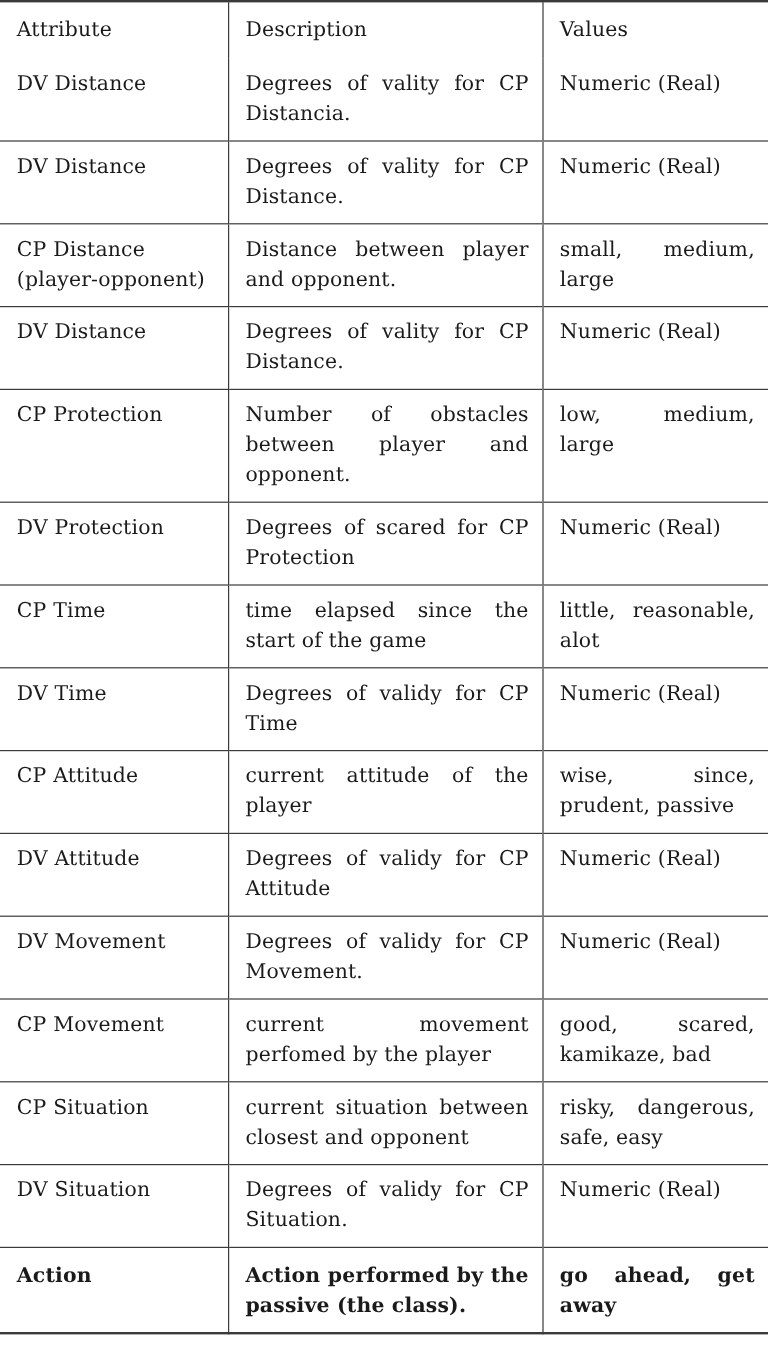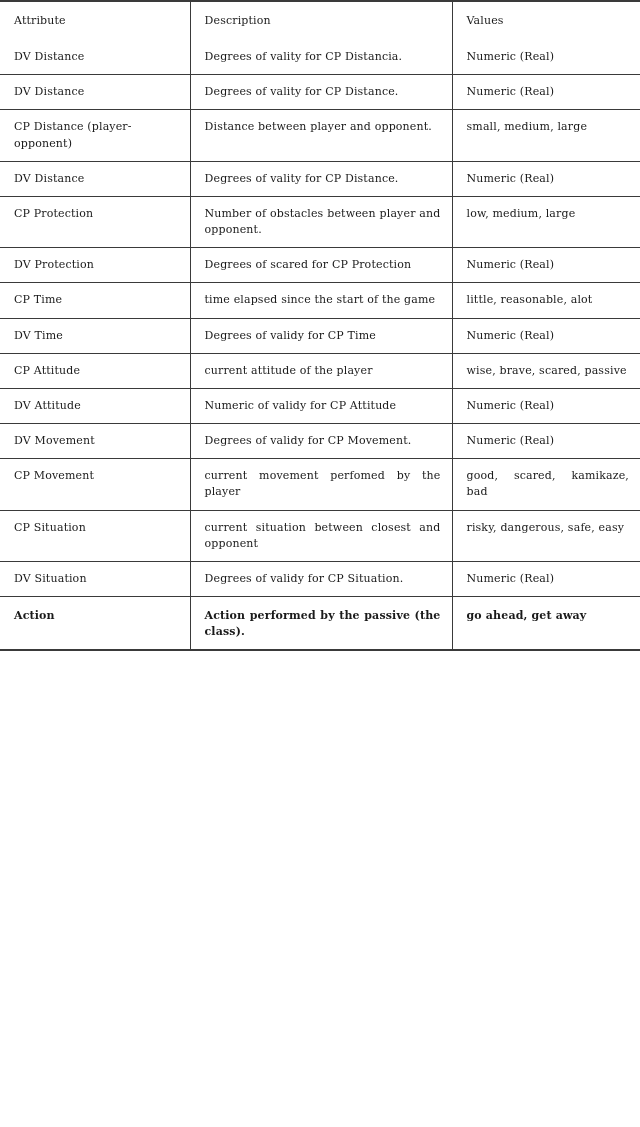--- a/index.html
+++ b/index.html
@@ -29,21 +29,21 @@
     border-bottom: 1.6px solid #3a3a3a;
   }
   #attribute-table tr:last-child {
     border-bottom: none;
   }
   #attribute-table td,
   #attribute-table th {
     vertical-align: top;
     padding: 9px 11px 9px 14px;
     font-weight: normal;
-    font-size: 11px;
+    font-size: 17px;
     line-height: 1.47;
     text-align: left;
     border-right: 1.4px solid #3a3a3a;
     letter-spacing: 0.15px;
   }
   #attribute-table td:last-child,
   #attribute-table th:last-child {
     border-right: none;
   }
   #attribute-table td.cell-attribute,
@@ -119,25 +119,25 @@
         <td class="cell-values">little, reasonable, alot</td>
       </tr>
       <tr>
         <td class="cell-attribute">DV Time</td>
         <td class="cell-description">Degrees of validy for CP Time</td>
         <td class="cell-values">Numeric (Real)</td>
       </tr>
       <tr>
         <td class="cell-attribute">CP Attitude</td>
         <td class="cell-description">current attitude of the player</td>
-        <td class="cell-values">wise, brave, scared, passive</td>
+        <td class="cell-values">wise, since, prudent, passive</td>
       </tr>
       <tr>
         <td class="cell-attribute">DV Attitude</td>
-        <td class="cell-description">Numeric of validy for CP Attitude</td>
+        <td class="cell-description">Degrees of validy for CP Attitude</td>
         <td class="cell-values">Numeric (Real)</td>
       </tr>
       <tr>
         <td class="cell-attribute">DV Movement</td>
         <td class="cell-description">Degrees of validy for CP Movement.</td>
         <td class="cell-values">Numeric (Real)</td>
       </tr>
       <tr>
         <td class="cell-attribute">CP Movement</td>
         <td class="cell-description">current movement perfomed by the player</td>

